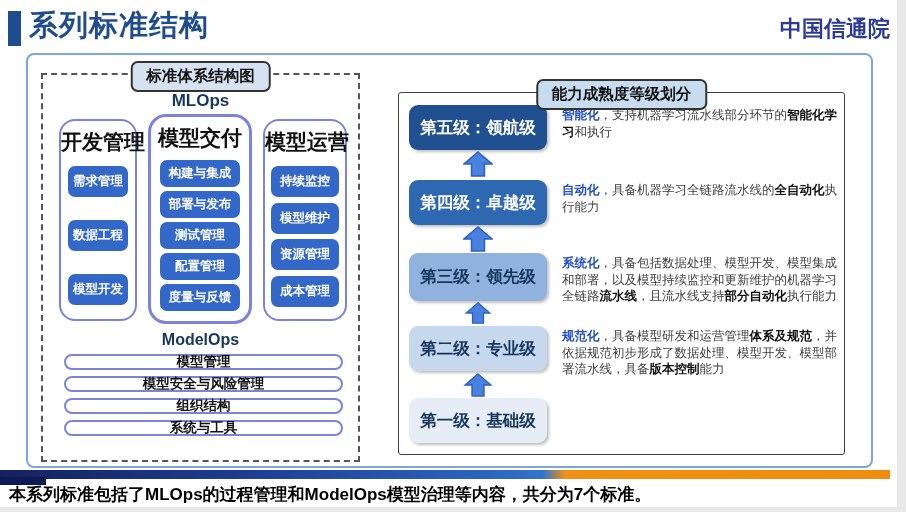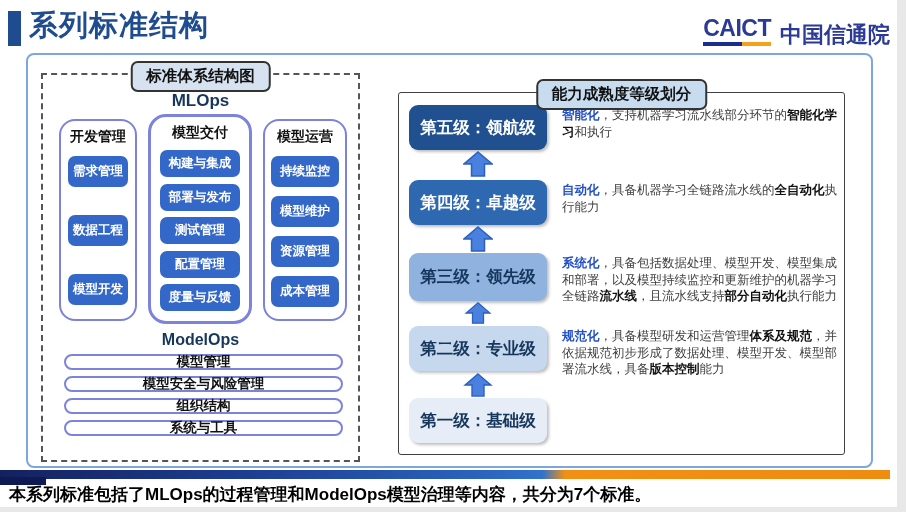--- a/index.html
+++ b/index.html
@@ -30,21 +30,21 @@
     position:absolute; top:-14px; left:50%; transform:translateX(-50%);
     background:#D6E2EF; border:2px solid #333; border-radius:7px;
     font-size:15.5px; font-weight:bold; color:#111; padding:3px 14px; white-space:nowrap; z-index:3;
   }
   .mlops-title { position:absolute; top:16px; left:0; width:100%; text-align:center; font-size:17px; font-weight:bold; color:#17365D; }
   .cols { position:absolute; left:16px; top:39px; width:290px; height:210px; display:flex; gap:11px; }
   .col { border:2px solid #7D82DB; border-radius:16px; background:#fff; display:flex; flex-direction:column; }
   .col-1 { width:78px; height:202px; margin-top:5px; }
   .col-2 { width:104px; height:210px; border-width:3px; border-radius:18px; }
   .col-3 { width:84px; height:202px; margin-top:5px; }
-  .col-header { text-align:center; padding-top:7px; font-size:14px; font-weight:600; color:#111; white-space:nowrap; }
+  .col-header { text-align:center; padding-top:7px; font-size:21px; font-weight:600; color:#111; white-space:nowrap; }
   .col-items { flex:1; display:flex; flex-direction:column; justify-content:space-between; }
   .col-1 .col-items { padding:10px 7px 14px; }
   .col-2 .col-items { padding:8px 9px 10px; }
   .col-3 .col-items { padding:10px 6px 12px; }
   .chip { background:#3468C8; border-radius:7px; color:#fff; font-size:12.5px; font-weight:600; text-align:center; padding:7px 0; white-space:nowrap; }
   .col-2 .chip { padding:5px 0; font-weight:700; }
   .modelops-title { position:absolute; top:256px; left:0; width:100%; text-align:center; font-size:16px; font-weight:bold; color:#17365D; }
   .bars { position:absolute; left:21px; top:279px; width:279px; display:flex; flex-direction:column; gap:6px; }
   .bar { height:16px; border:2px solid #7D82DB; border-radius:10px; background:#fff; display:flex; align-items:center; justify-content:center; font-size:13.5px; font-weight:bold; color:#111; }
 
@@ -82,24 +82,20 @@
   .footer-note { position:absolute; left:9px; top:483px; font-size:17px; font-weight:bold; color:#000; white-space:nowrap; }
 </style>
 </head>
 <body>
 
 <div class="slide">
 
   <div class="title-accent"></div>
   <h1 class="page-title">系列标准结构</h1>
   <div class="logo">
-    <div class="logo-caict">
-      <span class="logo-acronym">CAICT</span>
-      <span class="logo-underline"></span>
-    </div>
     <span class="logo-name">中国信通院</span>
   </div>
 
   <div class="outer-frame"></div>
 
   <div class="left-panel">
     <div class="panel-label">标准体系结构图</div>
     <div class="mlops-title">MLOps</div>
 
     <div class="cols">

